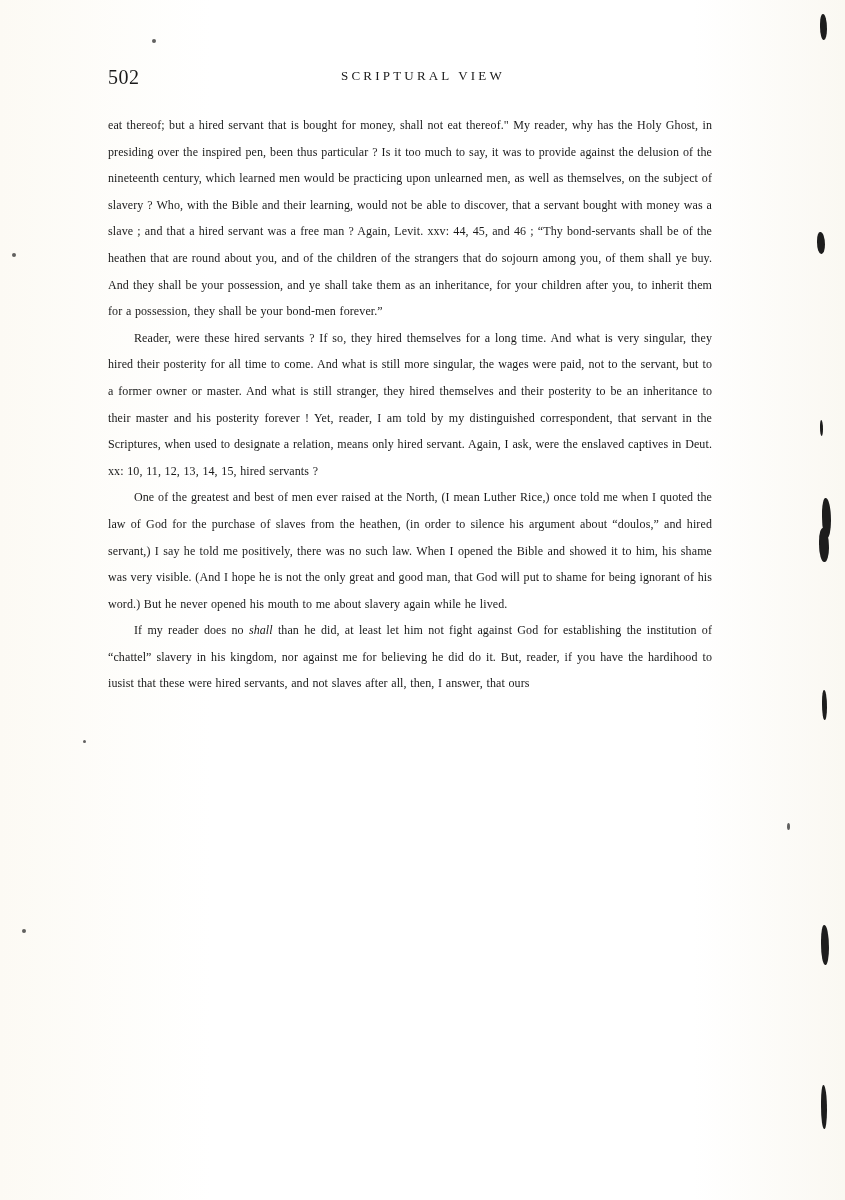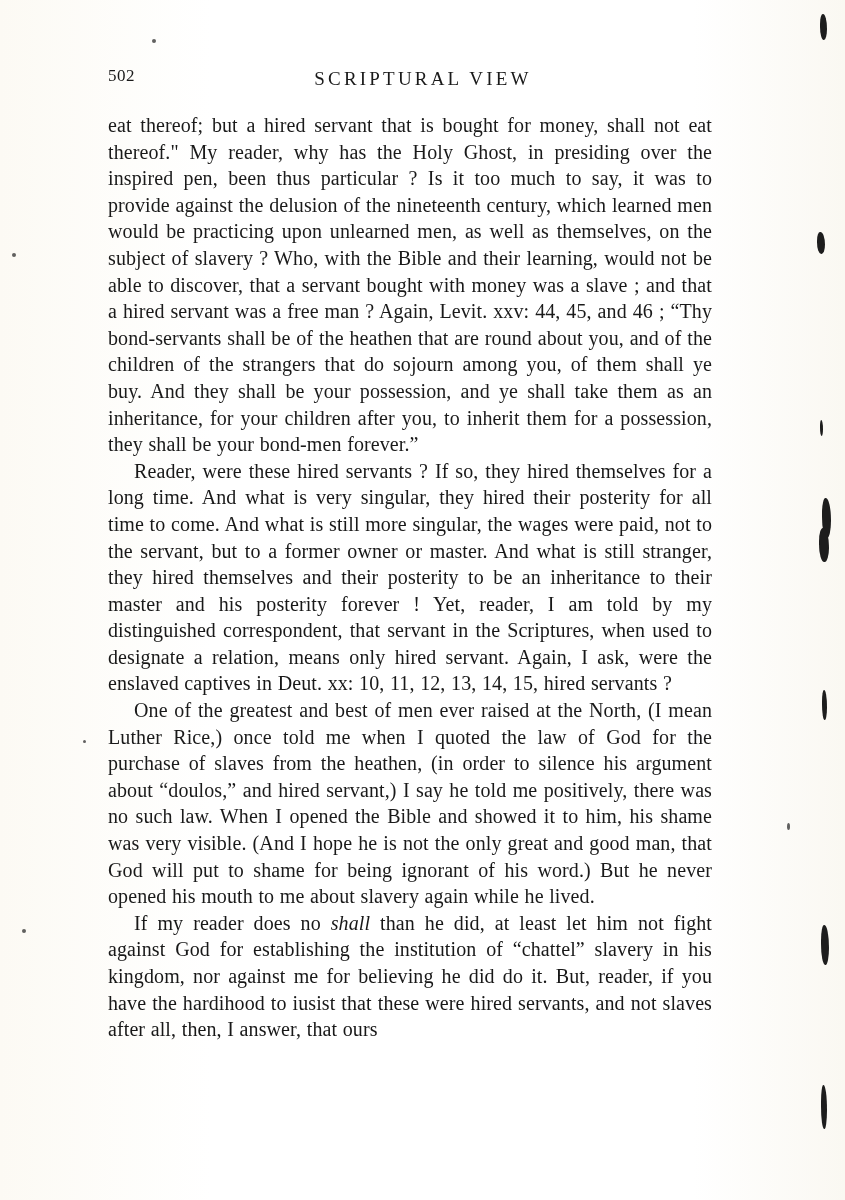--- a/index.html
+++ b/index.html
@@ -60,37 +60,37 @@
 
   .header-row {
     position: relative;
     height: 40px;
     margin-bottom: 10px;
   }
   .folio {
     position: absolute;
     left: 0;
     top: 4px;
-    font-size: 17px;
+    font-size: 20px;
     letter-spacing: .5px;
   }
   .running-head {
     position: absolute;
     left: 0;
     right: 0;
     top: 6px;
     text-align: center;
-    font-size: 19px;
+    font-size: 13px;
     letter-spacing: 3.2px;
     padding-left: 26px;
   }
 
   p.body-par {
     margin: 0;
-    font-size: 20px;
+    font-size: 12px;
     line-height: 26.6px;
     text-align: justify;
     text-indent: 26px;
     letter-spacing: .1px;
     word-spacing: .5px;
   }
   p.no-indent {
     text-indent: 0;
   }
   p.body-par em {

